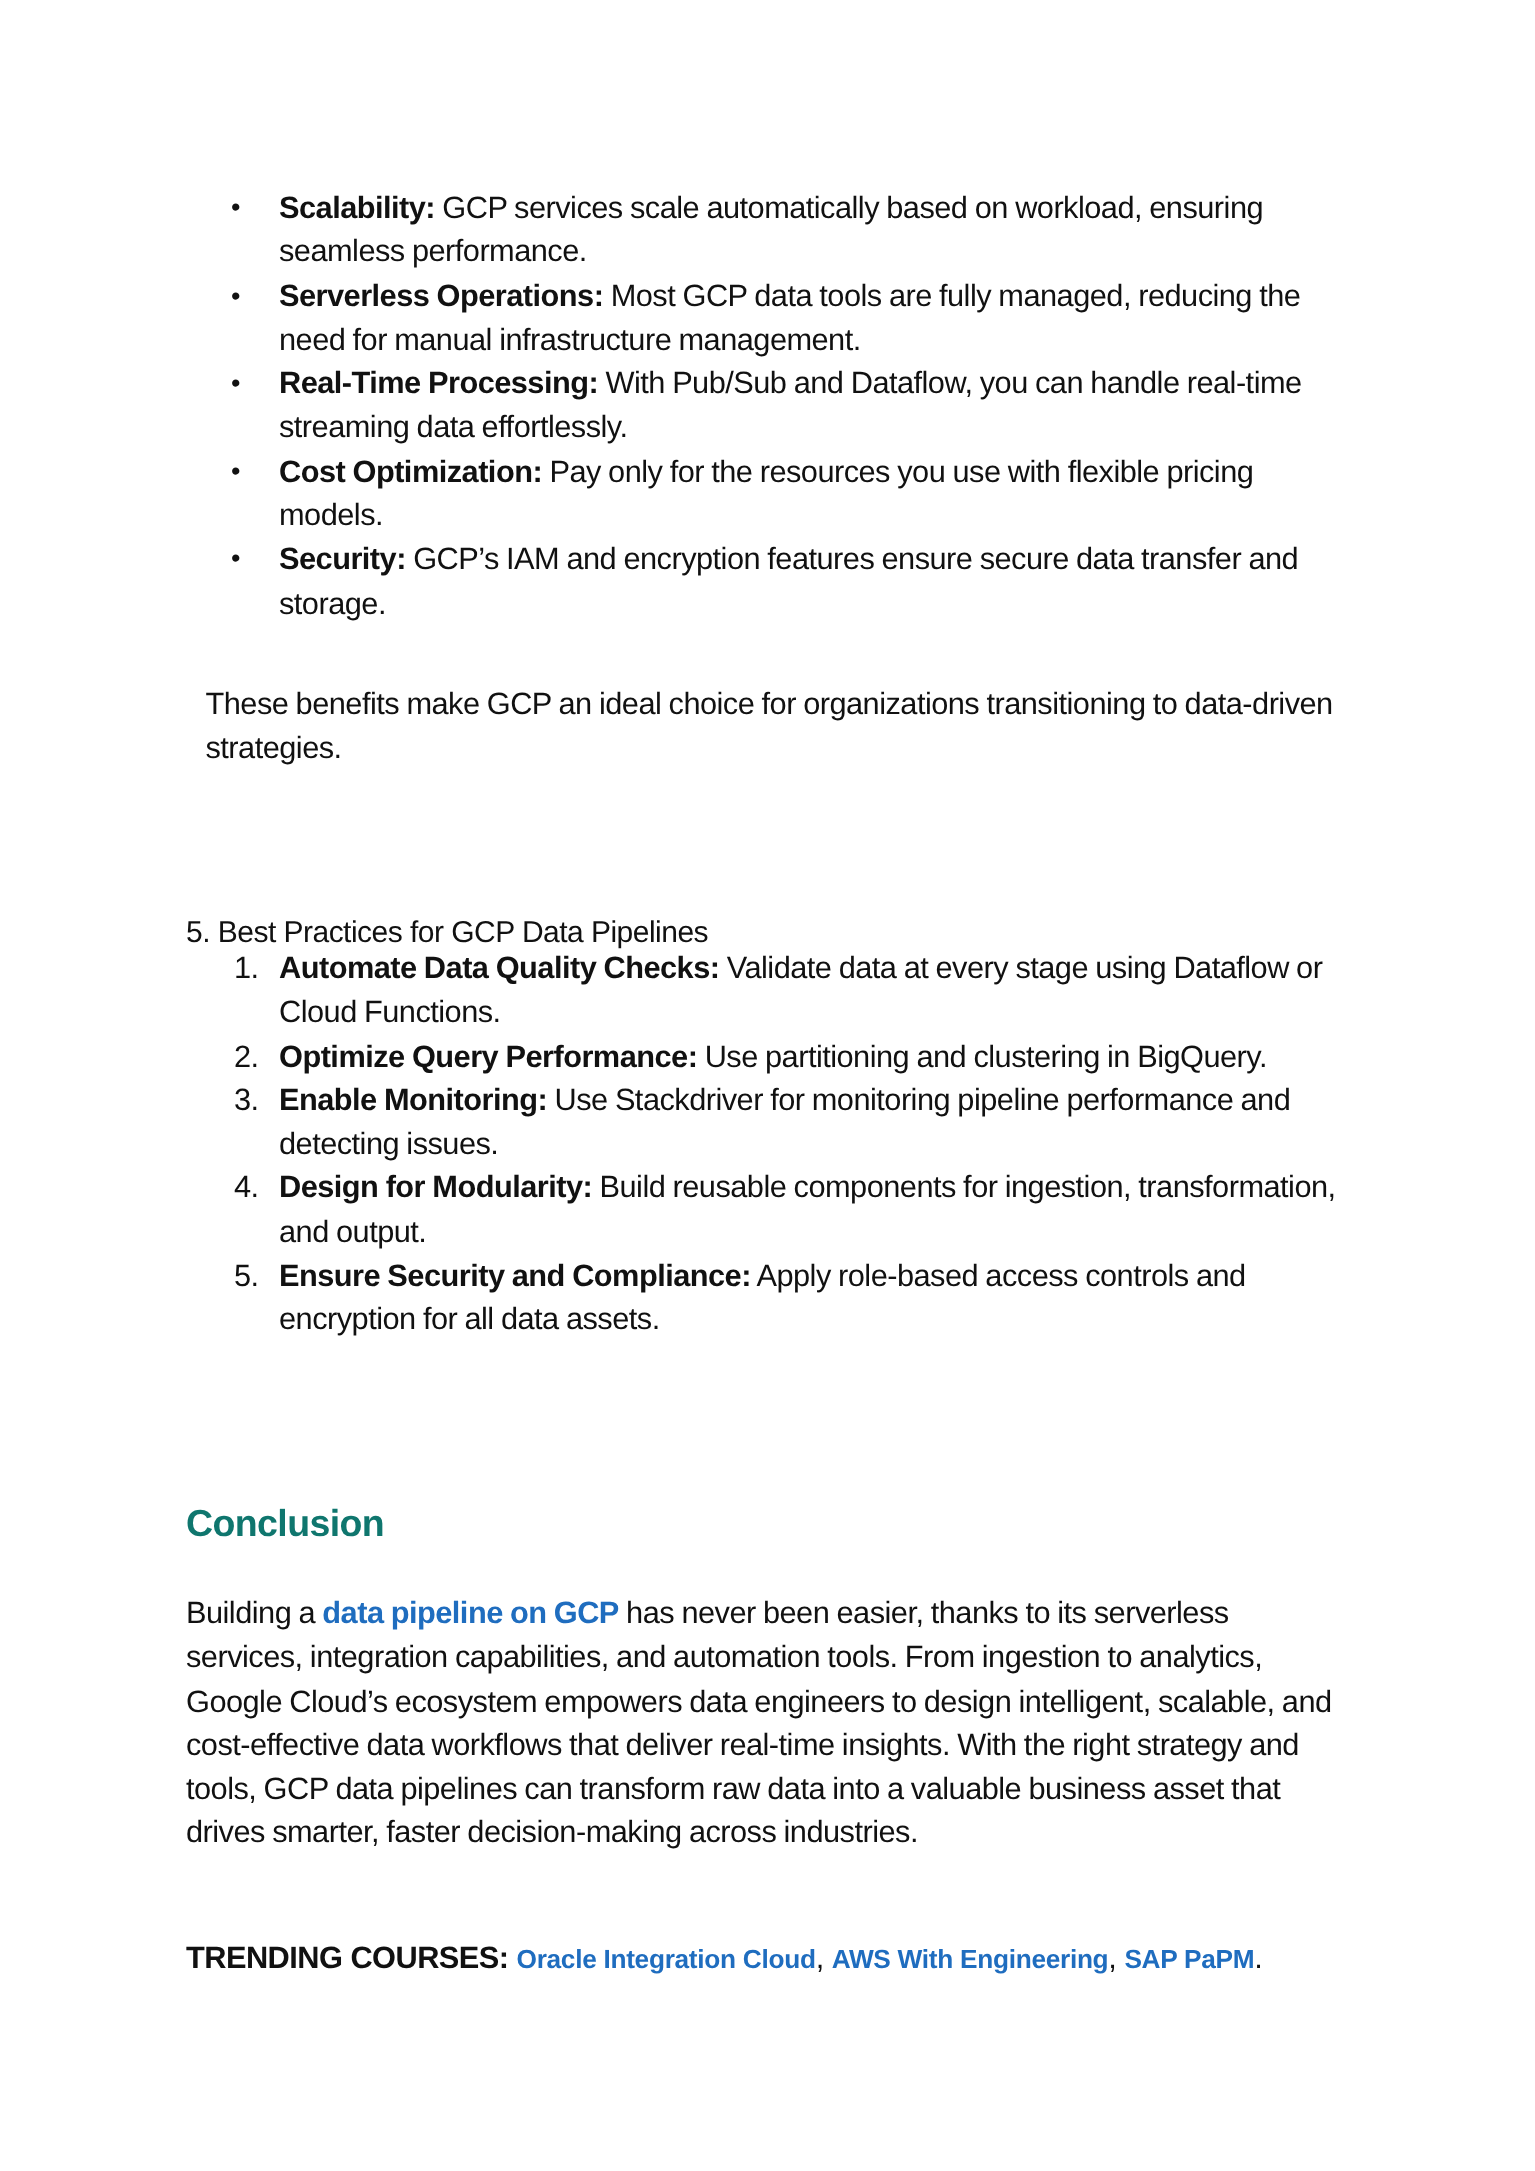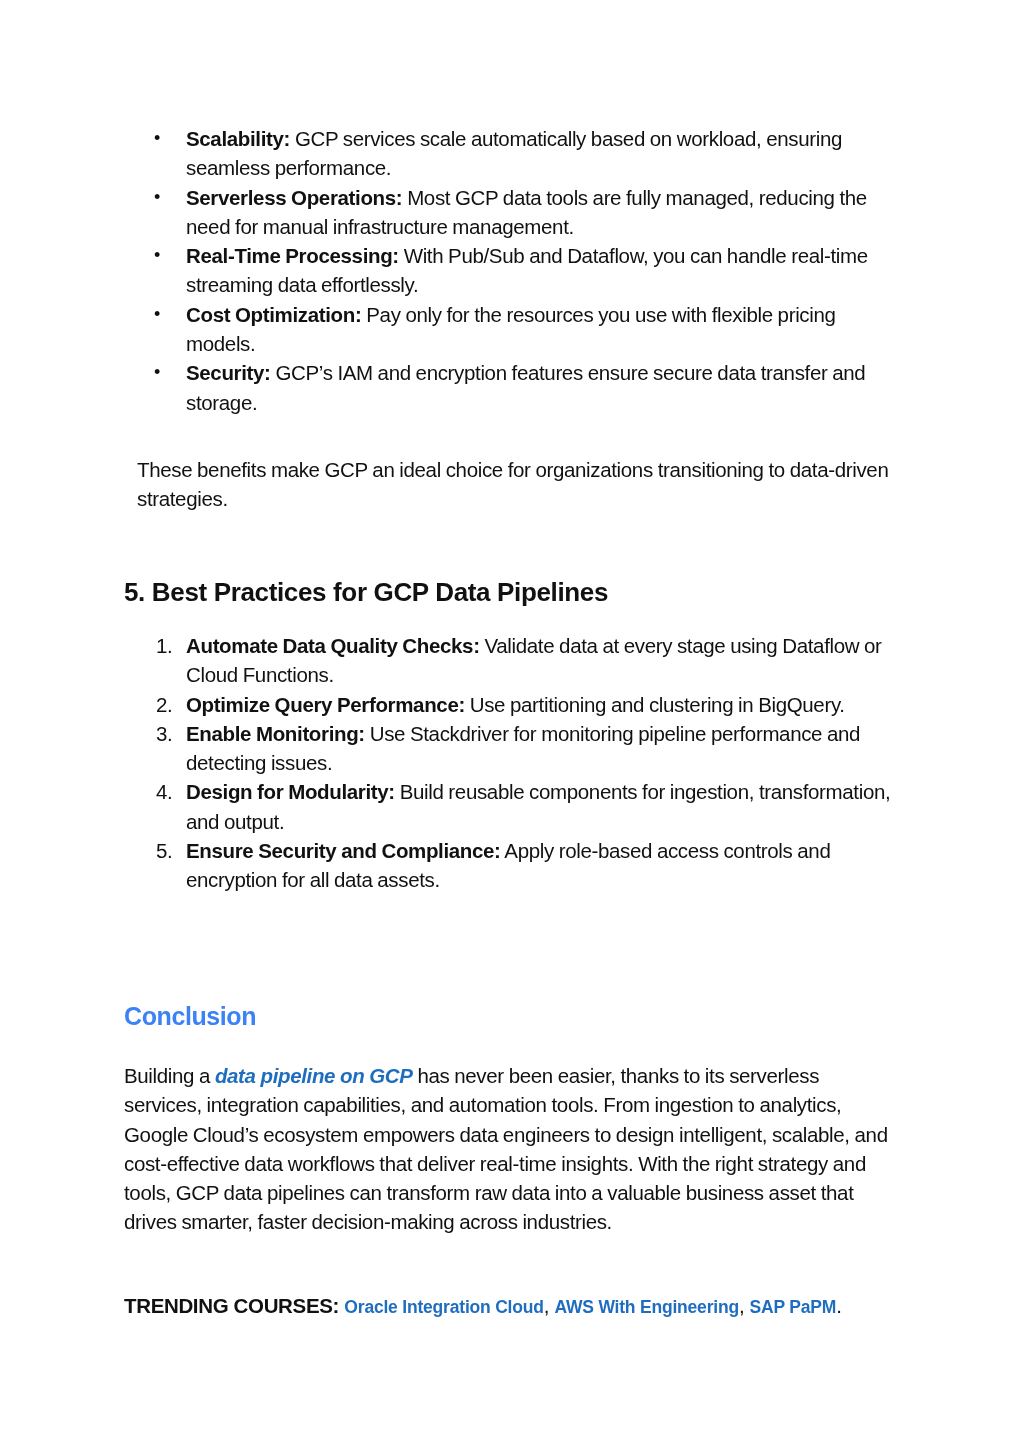--- a/index.html
+++ b/index.html
@@ -10,24 +10,24 @@
   .page { position: absolute; left: 124px; top: 0; width: 780px; }
   .txt { font-size: 20.5px; line-height: 29.3px; letter-spacing: -0.35px; word-spacing: -0.5px; }
   ul.bullets { list-style: none; margin: 0; padding: 0; position: absolute; top: 124px; left: 0; width: 780px; }
   ul.bullets li { position: relative; padding-left: 62px; }
   ul.bullets li .bullet { position: absolute; left: 30px; top: 0; font-size: 18px; }
   ol.steps { list-style: none; margin: 0; padding: 0; position: absolute; top: 631px; left: 0; width: 780px; }
   ol.steps li { position: relative; padding-left: 62px; }
   ol.steps li .num { position: absolute; left: 32px; top: 0; }
   b { font-weight: bold; }
   .para1 { position: absolute; top: 442px; left: 0; width: 760px; }
-  .h5 { position: absolute; top: 577px; left: 0; font-weight: bold; font-size: 26px; letter-spacing: -0.35px; }
-  .concl { position: absolute; top: 1002px; left: 0; color: #3b82f6; font-weight: bold; font-size: 25px; letter-spacing: -0.4px; }
+  .h5 { position: absolute; top: 611px; left: 0; font-weight: normal; font-size: 20px; letter-spacing: -0.35px; }
+  .concl { position: absolute; top: 1002px; left: 0; color: #0f766e; font-weight: bold; font-size: 25px; letter-spacing: -0.4px; }
   .para2 { position: absolute; top: 1061px; left: 0; width: 775px; }
-  .link { color: #1f6dbf; font-weight: bold; font-style: italic; }
+  .link { color: #1f6dbf; font-weight: bold; }
   .trend { position: absolute; top: 1291px; left: 0; font-size: 20.5px; line-height: 29px; letter-spacing: -0.35px; }
   .trend .lbl { font-weight: bold; }
   .trend .course { color: #1f6dbf; font-weight: bold; font-size: 17.5px; letter-spacing: -0.2px; }
 </style>
 </head>
 <body>
 
 <div class="page">
 
   <ul class="bullets txt">

